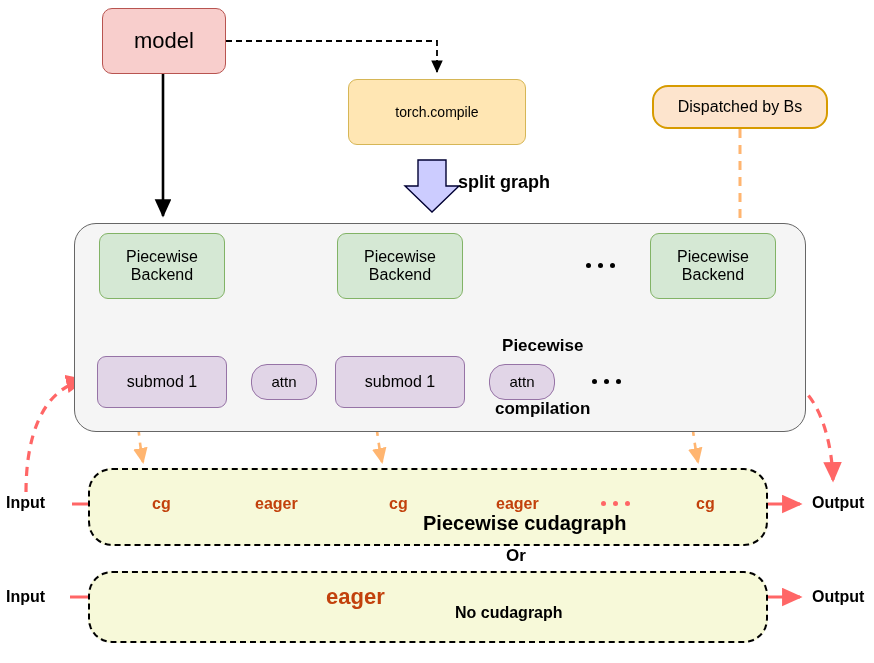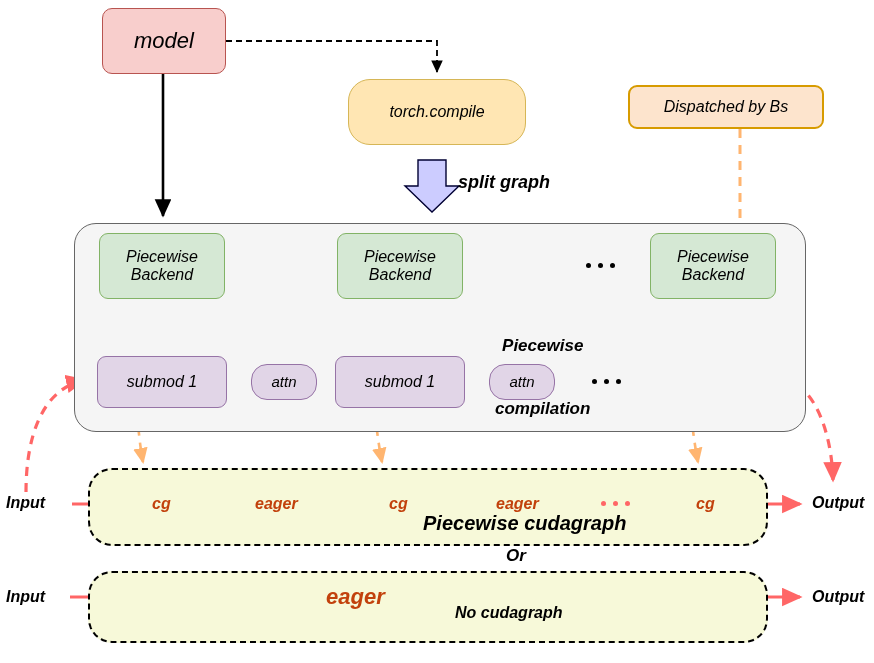--- a/index.html
+++ b/index.html
@@ -9,21 +9,20 @@
   }
   body {
     font-family: "Liberation Sans", sans-serif;
   }
   #stage {
     position: relative;
     width: 874px;
     height: 663px;
     background: #ffffff;
     overflow: hidden;
-    font-style: italic;
   }
   #svg-layer {
     position: absolute;
     left: 0;
     top: 0;
     width: 874px;
     height: 663px;
     pointer-events: none;
   }
   .node {
@@ -41,28 +40,28 @@
     left: 102px; top: 8px; width: 124px; height: 66px;
     background: #f8cecc;
     border: 1.6px solid #b85450;
     border-radius: 10px;
     font-size: 22px;
   }
   .n-compile {
     left: 348px; top: 79px; width: 178px; height: 66px;
     background: #ffe6b3;
     border: 1.6px solid #d6b656;
-    border-radius: 22px;
-    font-size: 16px;
+    border-radius: 9px;
+    font-size: 14px;
   }
   .n-dispatch {
-    left: 628px; top: 85px; width: 196px; height: 44px;
+    left: 652px; top: 85px; width: 176px; height: 44px;
     background: #fde4cd;
     border: 2.4px solid #d79b00;
-    border-radius: 9px;
+    border-radius: 16px;
     font-size: 16px;
   }
   .n-pwcontainer {
     left: 74px; top: 223px; width: 732px; height: 209px;
     background: #f5f5f5;
     border: 1.6px solid #666666;
     border-radius: 22px;
     z-index: 1;
   }
   .n-backend {

